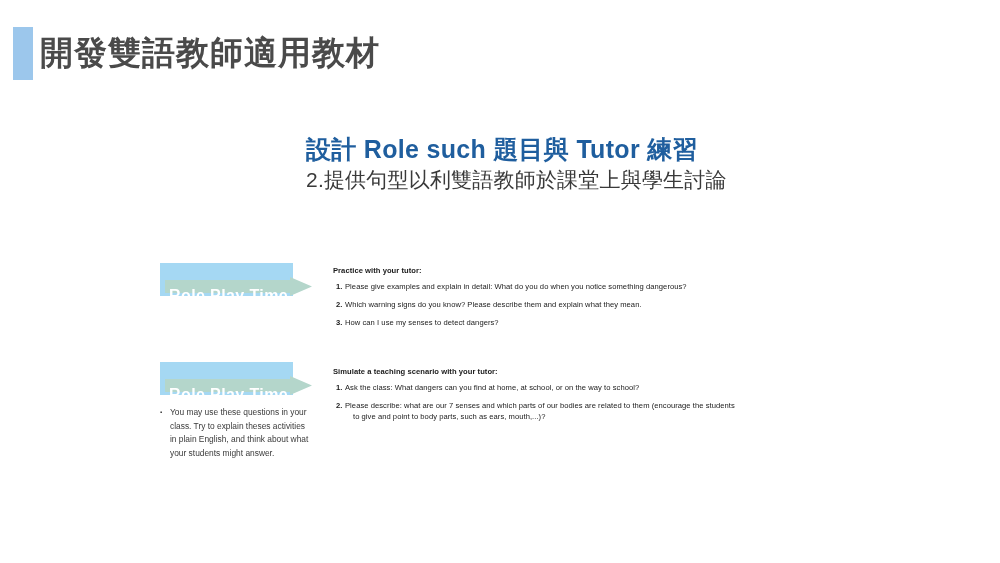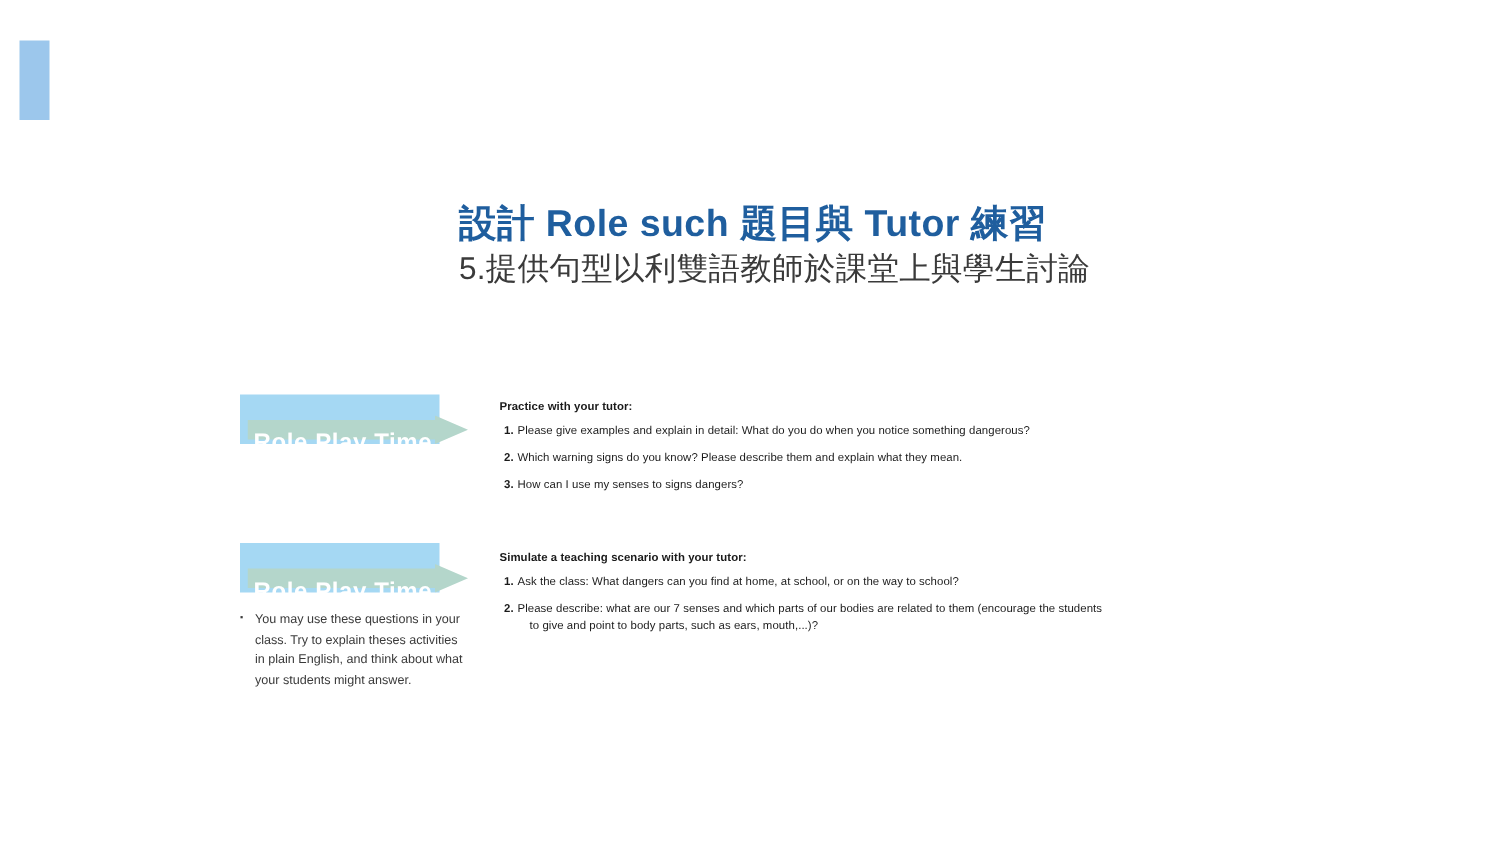--- a/index.html
+++ b/index.html
@@ -164,25 +164,26 @@
     line-height: 13.6px;
     color: #3A3A3A;
   }
   .note-text { flex: 1 1 auto; }
 </style>
 </head>
 <body>
 
 <div id="slide-title-row">
   <div id="title-accent-bar"></div>
+  <div id="slide-title">開發雙語教師適用教材</div>
 </div>
 
 <div id="headline-block">
   <div id="headline">設計 Role such 題目與 Tutor 練習</div>
-  <div class="headline-item" id="headline-item-2">5.提供句型以利雙語教師於課堂上與學生討論</div>
+  <div class="headline-item" id="headline-item-2">2.提供句型以利雙語教師於課堂上與學生討論</div>
 </div>
 
 <div class="roleplay-banner" id="roleplay-banner-1">
   <div class="banner-rect"></div>
   <div class="banner-arrow">
     <svg width="147" height="19" viewBox="0 0 147 19" xmlns="http://www.w3.org/2000/svg">
       <polygon points="0,3 125,3 125,0 147,9.5 125,19 125,16 0,16" fill="#B4D6CB"></polygon>
     </svg>
   </div>
   <div class="banner-label">Role Play Time</div>
@@ -193,21 +194,21 @@
   <div class="practice-item">
     <span class="practice-num">1.</span>
     <span class="practice-text">Please give examples and explain in detail: What do you do when you notice something dangerous?</span>
   </div>
   <div class="practice-item">
     <span class="practice-num">2.</span>
     <span class="practice-text">Which warning signs do you know? Please describe them and explain what they mean.</span>
   </div>
   <div class="practice-item">
     <span class="practice-num">3.</span>
-    <span class="practice-text">How can I use my senses to signs dangers?</span>
+    <span class="practice-text">How can I use my senses to detect dangers?</span>
   </div>
 </div>
 
 <div class="roleplay-banner" id="roleplay-banner-2">
   <div class="banner-rect"></div>
   <div class="banner-arrow">
     <svg width="147" height="19" viewBox="0 0 147 19" xmlns="http://www.w3.org/2000/svg">
       <polygon points="0,3 125,3 125,0 147,9.5 125,19 125,16 0,16" fill="#B4D6CB"></polygon>
     </svg>
   </div>

